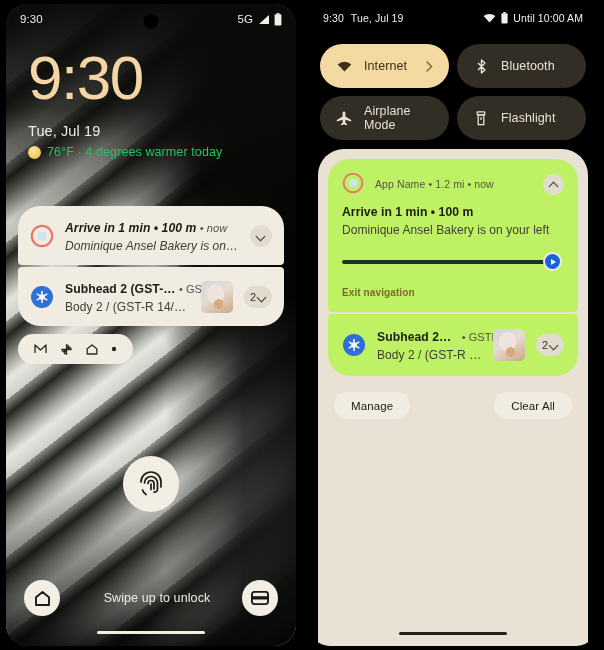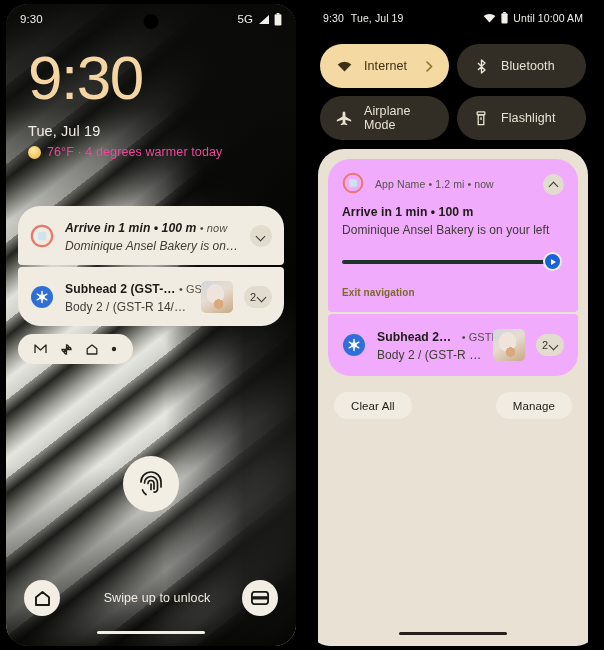--- a/index.html
+++ b/index.html
@@ -90,21 +90,21 @@
   }
   .date-line {
     margin-top: 14px;
     font-size: 14.5px;
     color: #f0ece4;
     letter-spacing: .1px;
   }
   .weather-line {
     margin-top: 6px;
     font-size: 12.5px;
-    color: #ec4899;
+    color: #22c55e;
     display: flex; align-items: center; gap: 6px;
     letter-spacing: .1px;
   }
   .sun-icon {
     width: 13px; height: 13px;
     border-radius: 50%;
     background: radial-gradient(circle at 40% 35%, #ffe9a8, #f0c55e 65%, #dcae48);
     display: inline-block;
     flex: none;
   }
@@ -253,21 +253,21 @@
     position: absolute;
     top: 145px; left: 10px; right: 10px; bottom: 0;
     background: #e8e1d4;
     border-radius: 26px 26px 0 0;
     z-index: 4;
     overflow: hidden;
     padding: 10px 10px 0 10px;
   }
 
   .nt-card {
-    background: #f0abfc;
+    background: #bef264;
     border-radius: 22px;
     padding: 13px 14px 14px 14px;
   }
   .nt-card.grouped-top { border-radius: 22px 22px 4px 4px; }
   .nt-card.grouped-bot { border-radius: 4px 4px 22px 22px; margin-top: 2px; }
 
   .nt-head {
     display: flex; align-items: center; gap: 9px;
   }
   .nt-appname {
@@ -609,22 +609,22 @@
             </span>
             <span class="ln-thumb"></span>
             <span class="chip-expand">
               <span>2</span>
               <span class="chev"></span>
             </span>
           </div>
         </div>
 
         <div class="shade-buttons">
+          <div class="pill-btn">Manage</div>
           <div class="pill-btn">Clear All</div>
-          <div class="pill-btn">Manage</div>
         </div>
       </div>
 
       <div class="shade-home-indicator"></div>
     </div>
   </div>
 
 </div>
 
 </body></html>

